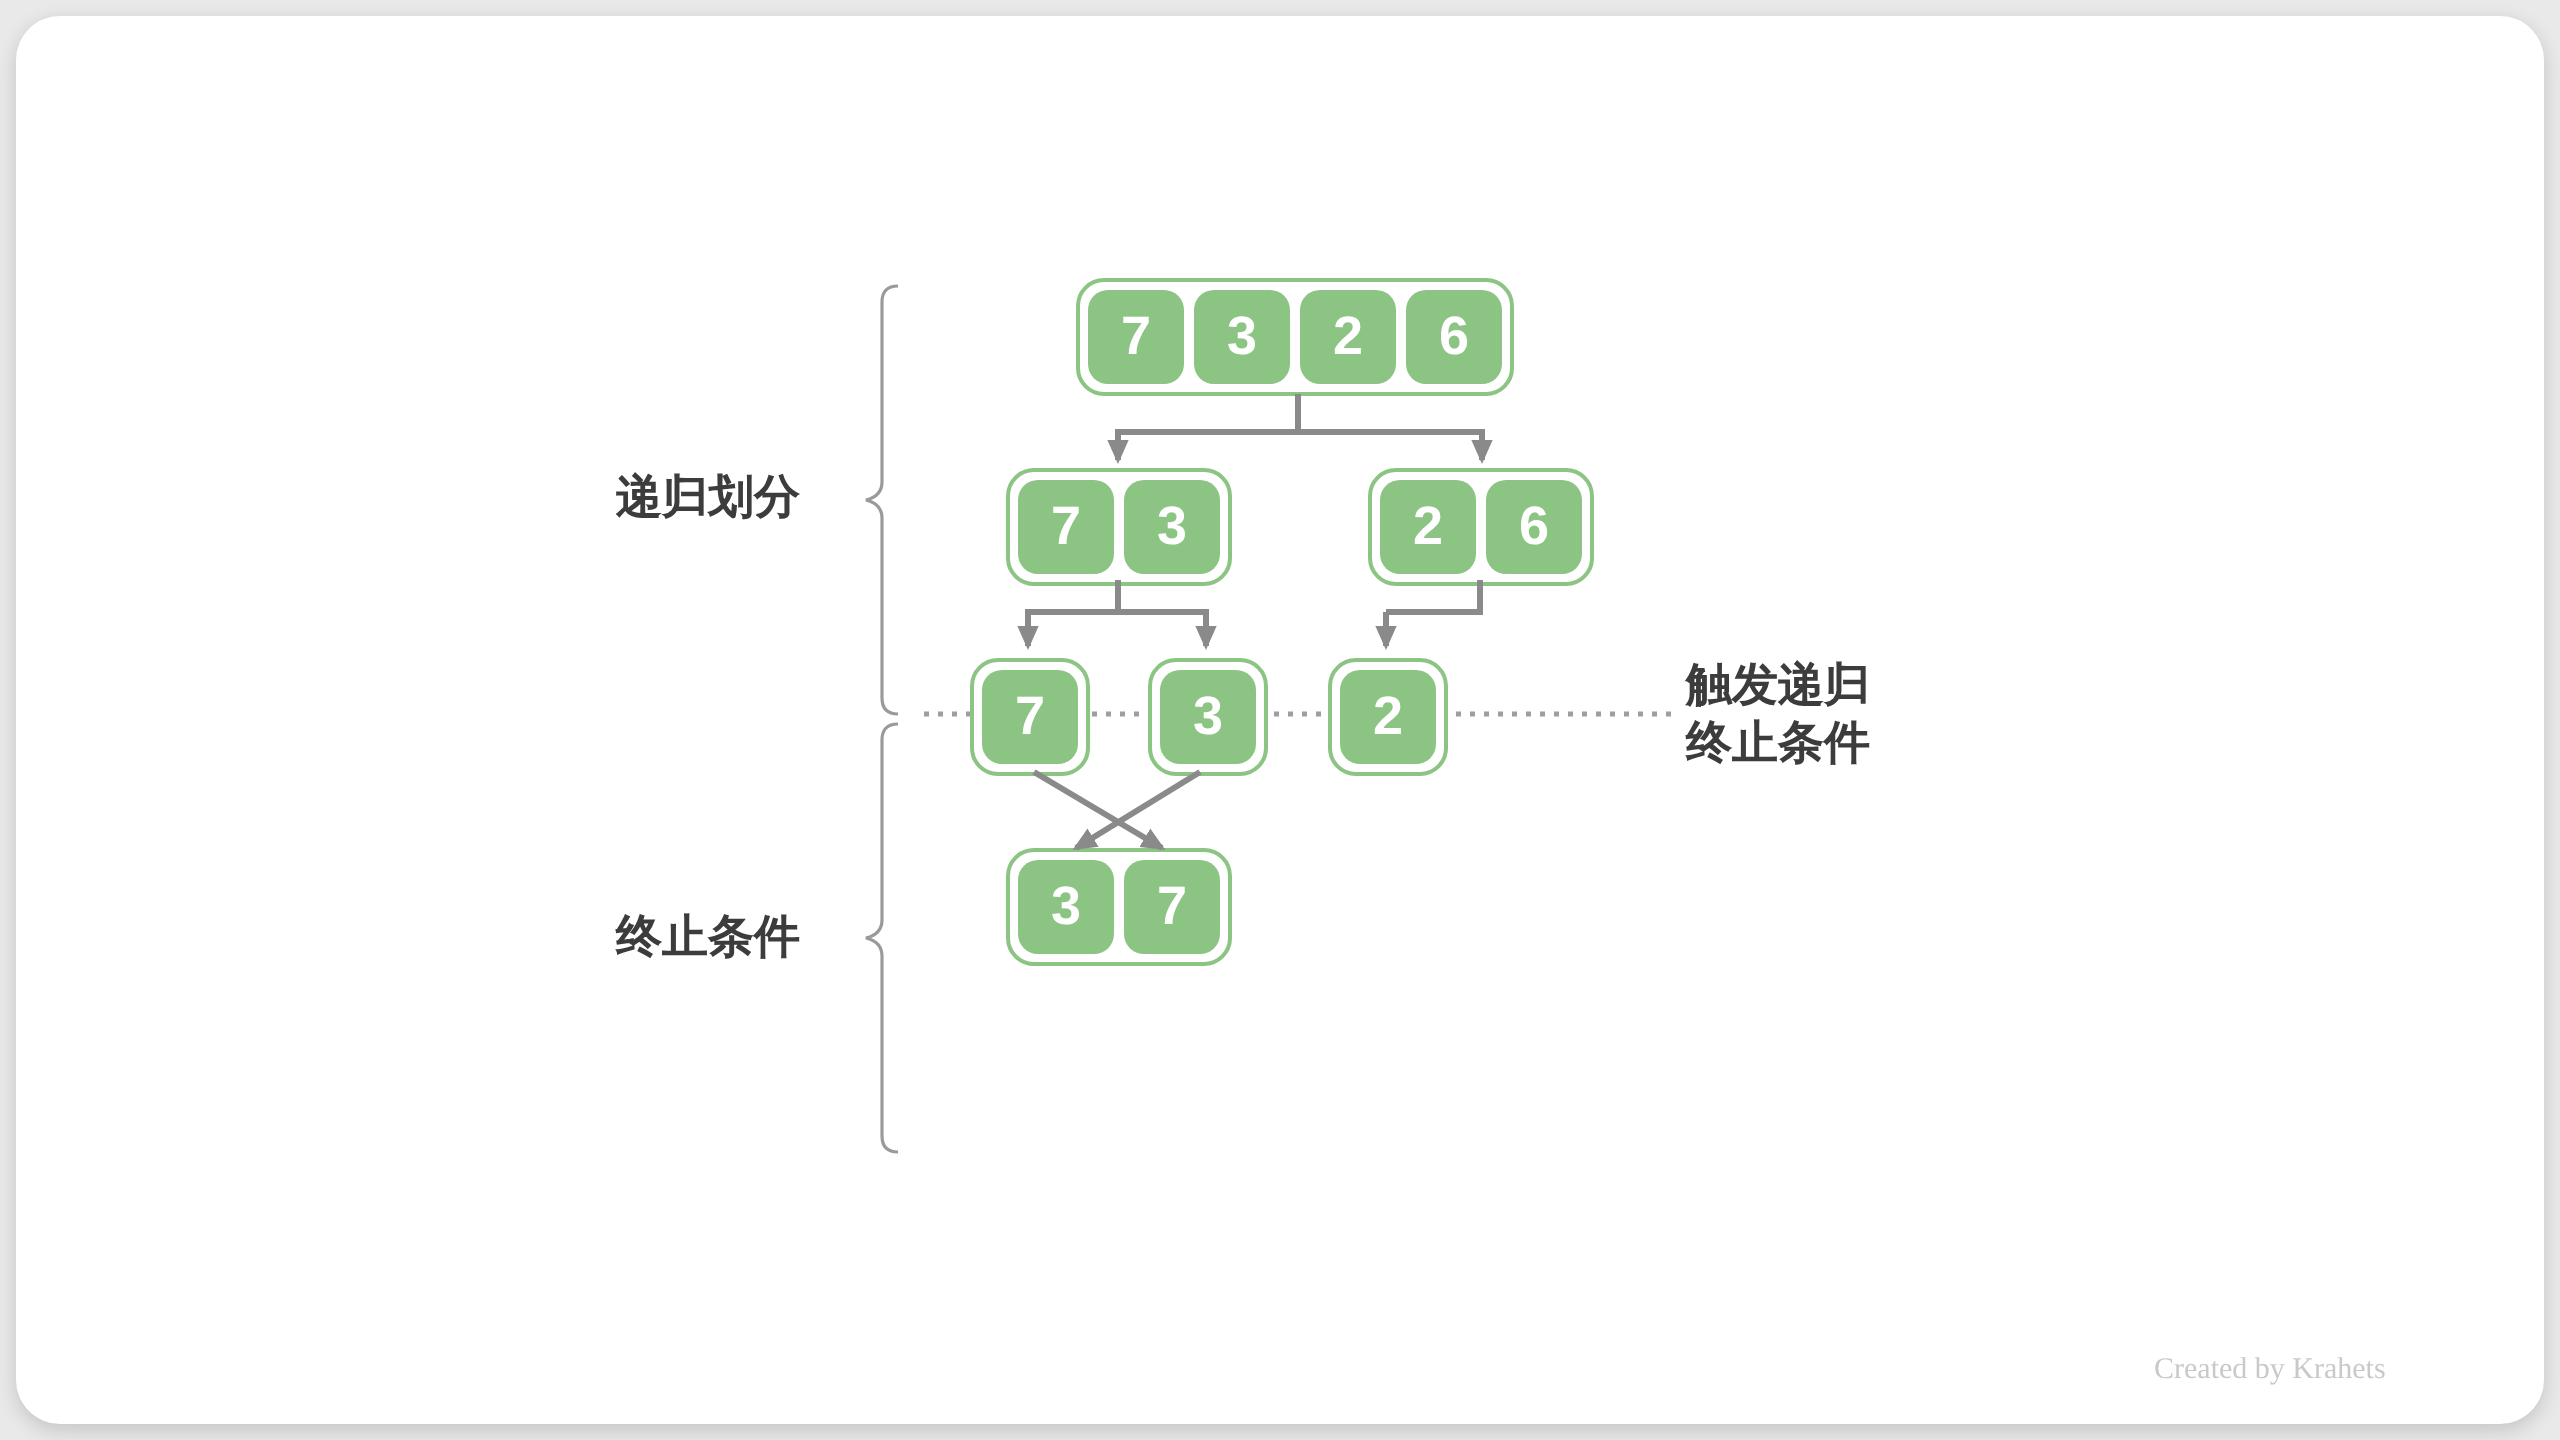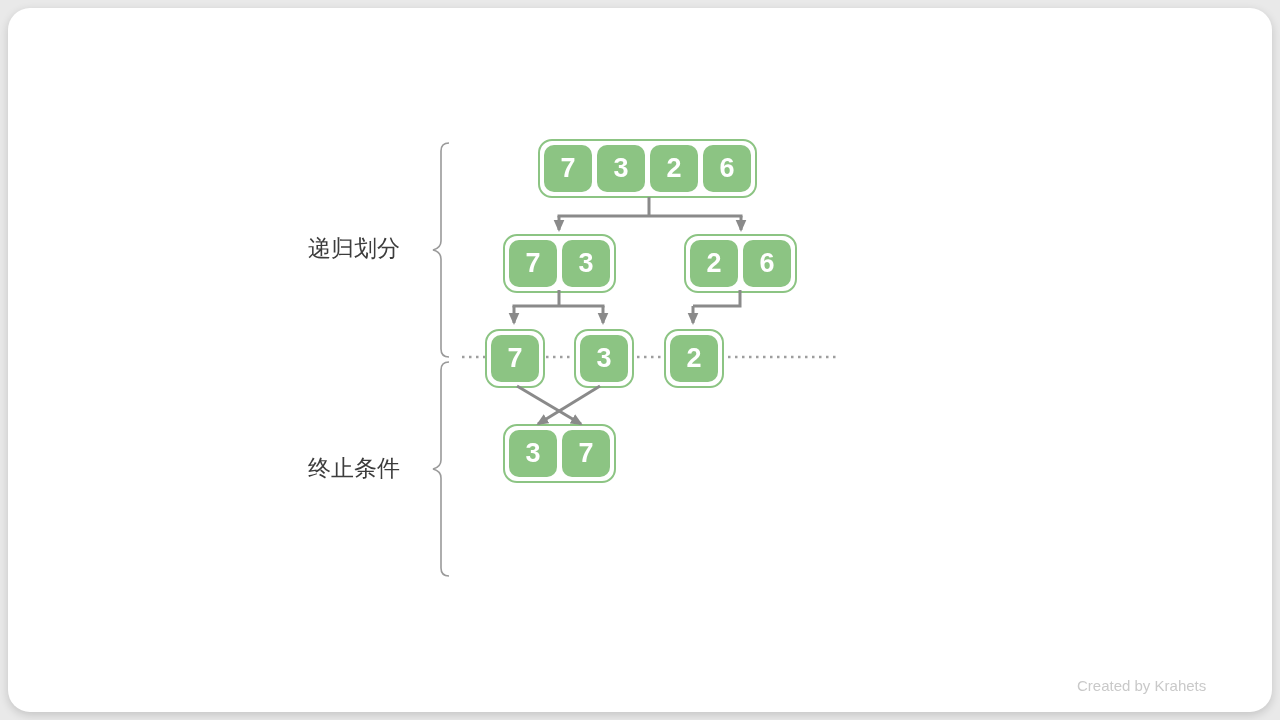--- a/index.html
+++ b/index.html
@@ -61,41 +61,41 @@
     font-size: 27px;
     display: flex;
     align-items: center;
     justify-content: center;
   }
   .phase-label {
     position: absolute;
     left: 300px;
     width: 100px;
     text-align: right;
-    font-weight: normal;
+    font-weight: bold;
     font-size: 23px;
     line-height: 28px;
     color: var(--label, #3c3c3c);
     font-family: "Liberation Sans", sans-serif;
   }
   .terminate-label {
     position: absolute;
     left: 843px;
     top: 328px;
     font-weight: bold;
     font-size: 23px;
     line-height: 29px;
     color: var(--label, #3c3c3c);
     white-space: nowrap;
   }
   .credit {
     position: absolute;
     left: 1077px;
     top: 677px;
-    font-family: Liberation Sans, sans-serif;
+    font-family: Liberation Serif, serif;
     font-size: 15px;
     color: var(--footer_text, #c9c9c9);
     white-space: nowrap;
   }
 </style>
 </head>
 <body>
 
 <div class="card"></div>
 
@@ -165,16 +165,20 @@
       <line class="conn" x1="600" y1="386" x2="538" y2="424" marker-end="url(#ah)"></line>
     </g>
 
     <path class="brace" d="M449 143 Q441 143 441 151 L441 241 Q441 248 433 250 Q441 252 441 259 L441 349 Q441 357 449 357"></path>
     <path class="brace" d="M449 362 Q441 362 441 370 L441 460 Q441 467 433 469 Q441 471 441 478 L441 568 Q441 576 449 576"></path>
   </svg>
 
   <div class="phase-label" style="top:234px;">递归划分</div>
   <div class="phase-label" style="top:454px;">终止条件</div>
 
+  <div class="terminate-label">
+    <div>触发递归</div>
+    <div>终止条件</div>
+  </div>
 
   <div class="credit">Created by Krahets</div>
 
 </div>
 
 </body></html>

